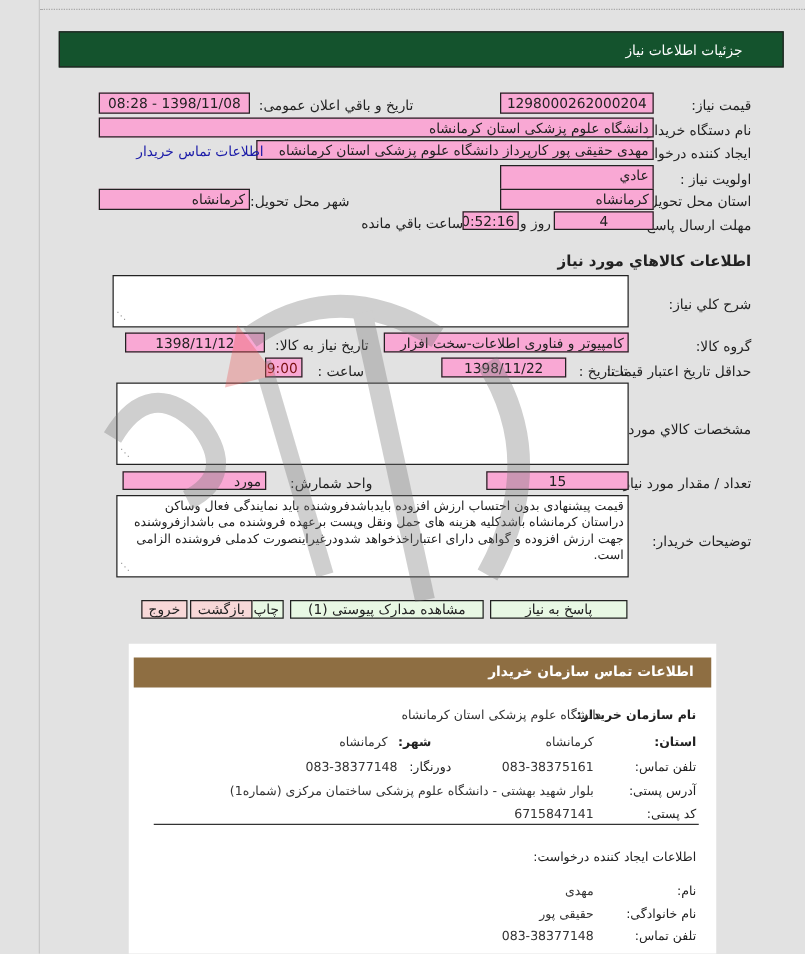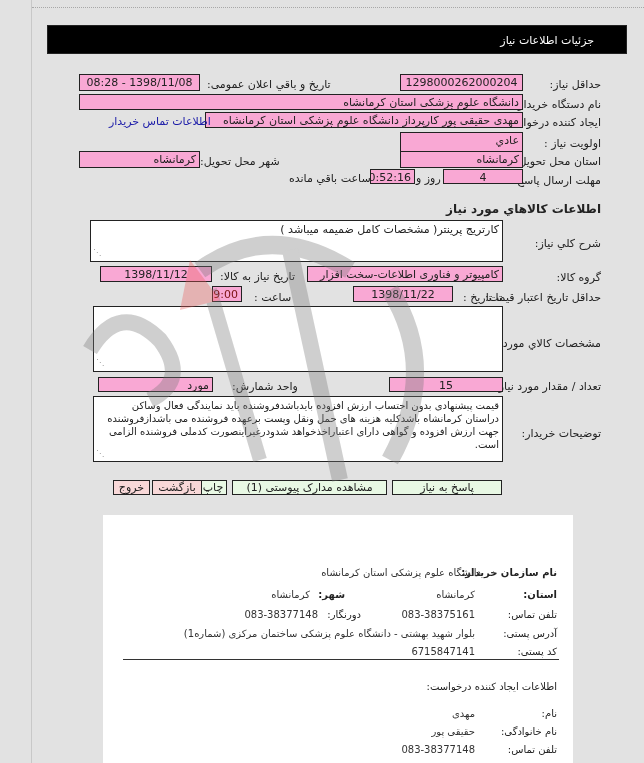--- a/index.html
+++ b/index.html
@@ -1,19 +1,19 @@
 <!DOCTYPE html>
 <html><head>
 <meta charset="utf-8">
 <style>
   html,body{margin:0;padding:0;}
   body{width:644px;height:763px;background:#e2e2e2;font-family:"DejaVu Sans",sans-serif;font-size:11px;color:#222;position:relative;overflow:hidden;direction:rtl;}
   .leftline{position:absolute;left:31px;top:0;width:1px;height:763px;background:#c8c8c8;}
   .dotted{position:absolute;left:32px;right:0;top:7px;border-top:1px dotted #a8a8a8;}
-  .header{position:absolute;left:47px;top:25px;width:580px;height:29px;background:#000000;border:1px solid #222;box-sizing:border-box;color:#fff;}
+  .header{position:absolute;left:47px;top:25px;width:580px;height:29px;background:#14532d;border:1px solid #222;box-sizing:border-box;color:#fff;}
   .header span{position:absolute;right:32px;top:8px;font-size:11px;}
   .lbl{position:absolute;font-size:11px;color:#222;white-space:nowrap;}
   .box{position:absolute;background:#f9a8d4;border:1px solid #222;box-sizing:border-box;font-size:11px;padding:1px 3px;white-space:nowrap;overflow:hidden;}
   .box.c{text-align:center;}
   .box.r{text-align:right;}
   .link{color:#1a1aa8;}
   .bold{font-weight:bold;}
   .ta{position:absolute;background:#fff;border:1px solid #222;box-sizing:border-box;padding:2px 3px;font-size:11px;line-height:14px;text-align:right;}
   .grip{position:absolute;left:2px;bottom:1px;font-size:8px;color:#999;}
   .btn{position:absolute;height:15px;border:1px solid #222;box-sizing:border-box;font-size:11px;text-align:center;line-height:13px;background:#e8f8e4;}
@@ -29,21 +29,21 @@
 </head>
 <body>
 
 <div class="leftline"></div>
 <div class="dotted"></div>
 
 <div class="header">
   <span>جزئیات اطلاعات نیاز</span>
 </div>
 
-<span class="lbl" style="right:43px;top:78px;">حداقل نیاز:</span>
+<span class="lbl" style="right:43px;top:78px;">قیمت نیاز:</span>
 <div class="box c" style="left:400px;top:74px;width:123px;height:17px;">1298000262000204</div>
 <span class="lbl" style="left:207px;top:78px;">تاریخ و باقي اعلان عمومی:</span>
 <div class="box c" style="left:79px;top:74px;width:121px;height:17px;">1398/11/08 - 08:28</div>
 
 <span class="lbl" style="right:43px;top:98px;">نام دستگاه خریدار:</span>
 <div class="box r" style="left:79px;top:94px;width:444px;height:16px;">دانشگاه علوم پزشکی  استان کرمانشاه</div>
 
 <span class="lbl" style="right:43px;top:116px;">ایجاد کننده درخواست:</span>
 <div class="box r" style="left:205px;top:112px;width:318px;height:16px;">مهدی حقیقی پور کارپرداز دانشگاه علوم پزشکی  استان کرمانشاه</div>
 <span class="lbl link" style="left:109px;top:115px;">اطلاعات تماس خریدار</span>
@@ -59,21 +59,20 @@
 <span class="lbl" style="right:43px;top:174px;">مهلت ارسال پاسخ:</span>
 <div class="box c" style="left:443px;top:169px;width:80px;height:15px;">4</div>
 <span class="lbl" style="left:416px;top:172px;">روز و</span>
 <div class="box c" style="left:370px;top:169px;width:45px;height:15px;">00:52:16</div>
 <span class="lbl" style="left:289px;top:172px;">ساعت باقي مانده</span>
 
 <span class="lbl bold" style="right:43px;top:202px;font-size:12px;">اطلاعات كالاهاي مورد نياز</span>
 
 <span class="lbl" style="right:43px;top:237px;">شرح کلي نياز:</span>
 <div class="ta" style="left:90px;top:220px;width:413px;height:42px;">
-  <span>کارتریج پرینتر( مشخصات کامل ضمیمه میباشد )</span>
   <span class="grip">⋰</span>
 </div>
 
 <span class="lbl" style="right:43px;top:271px;">گروه کالا:</span>
 <div class="box r" style="left:307px;top:266px;width:196px;height:16px;">کامپیوتر و فناوری اطلاعات-سخت افزار</div>
 <span class="lbl" style="left:220px;top:270px;">تاریخ نیاز به کالا:</span>
 <div class="box c" style="left:100px;top:266px;width:112px;height:16px;">1398/11/12</div>
 
 <span class="lbl" style="right:43px;top:291px;">حداقل تاریخ اعتبار قیمت:</span>
 <span class="lbl" style="left:463px;top:291px;">تا تاریخ :</span>
@@ -97,20 +96,23 @@
   <span class="grip">⋰</span>
 </div>
 
 <div class="btn" style="left:392px;top:480px;width:110px;">پاسخ به نیاز</div>
 <div class="btn" style="left:232px;top:480px;width:155px;">مشاهده مدارک پیوستی (1)</div>
 <div class="btn" style="left:199px;top:480px;width:28px;">چاپ</div>
 <div class="btn red" style="left:152px;top:480px;width:50px;">بازگشت</div>
 <div class="btn red" style="left:113px;top:480px;width:37px;">خروج</div>
 
 <div class="card">
+  <div class="cardhdr">
+    <span>اطلاعات تماس سازمان خریدار</span>
+  </div>
   <span class="cl bold" style="right:16px;top:52px;">نام سازمان خریدار:</span>
   <span class="cv" style="right:92px;top:52px;">دانشگاه علوم پزشکی  استان کرمانشاه</span>
 
   <span class="cl bold" style="right:16px;top:74px;">استان:</span>
   <span class="cv" style="right:98px;top:74px;">کرمانشاه</span>
   <span class="cl bold" style="right:228px;top:74px;">شهر:</span>
   <span class="cv" style="right:263px;top:74px;">کرمانشاه</span>
 
   <span class="cl" style="right:16px;top:94px;">تلفن تماس:</span>
   <span class="cv" style="right:98px;top:94px;">083-38375161</span>

